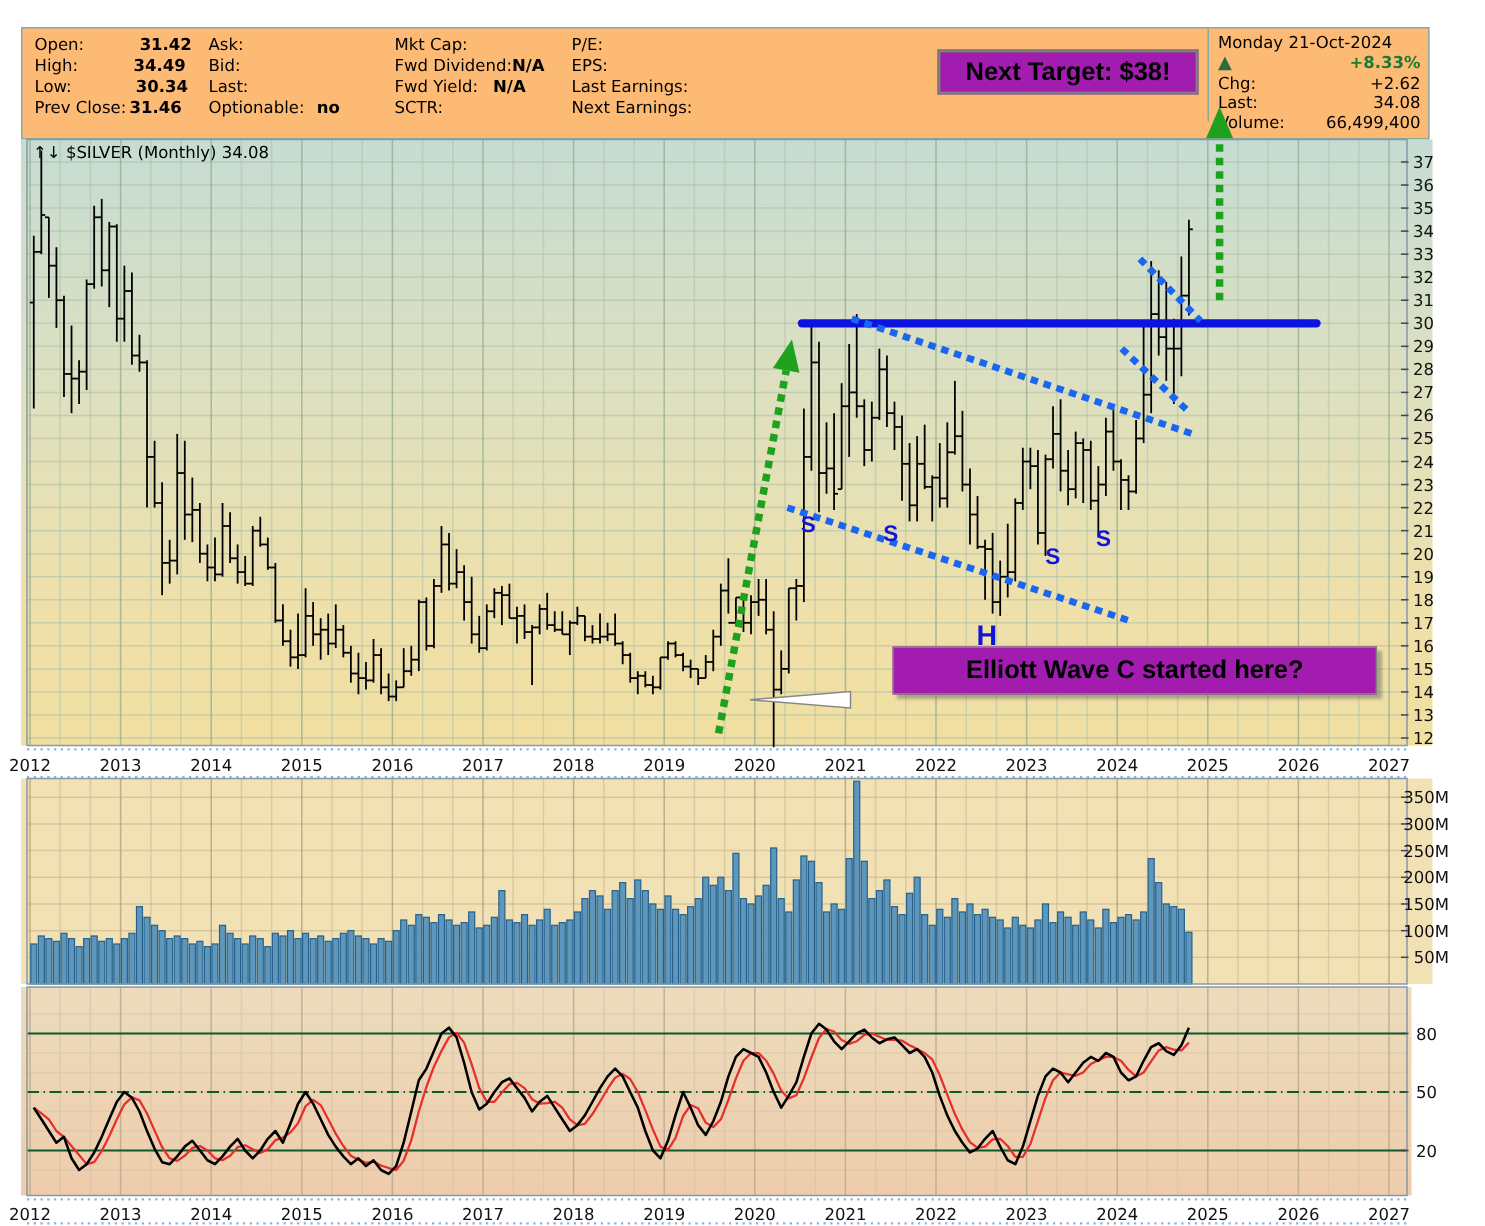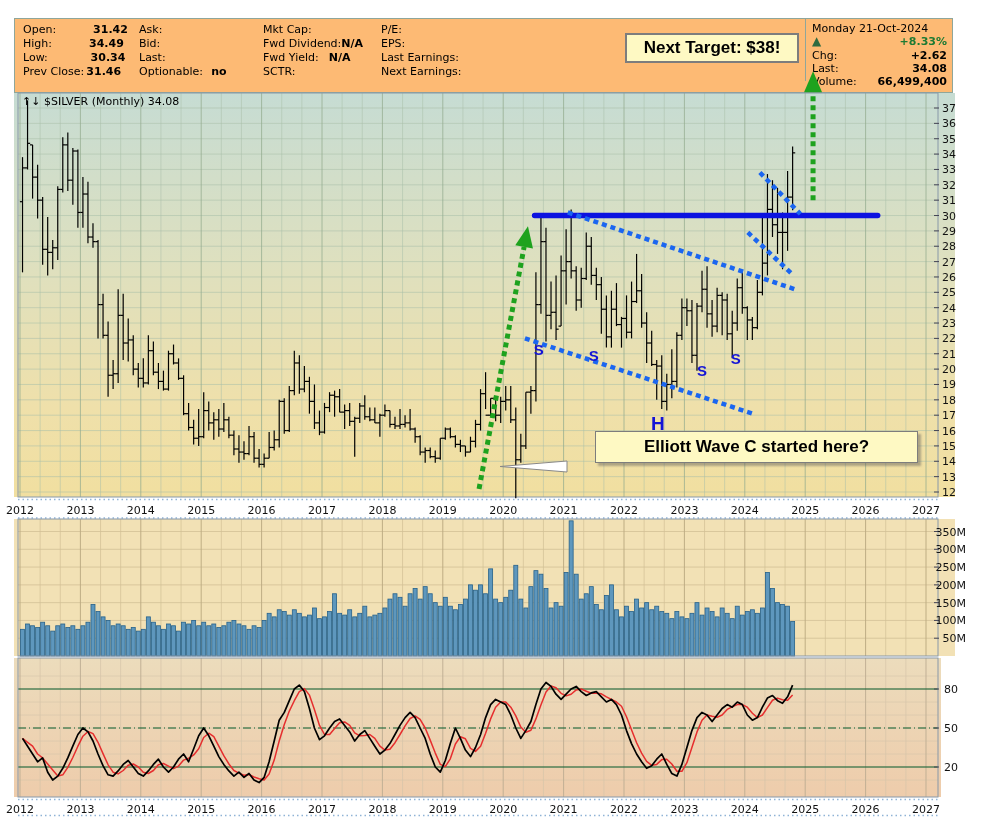--- a/index.html
+++ b/index.html
@@ -13,25 +13,25 @@
   #copyright{position:absolute;right:6px;top:2px;font-size:11px;color:#222;}
   
   #quote{position:absolute;left:14px;top:18px;width:937px;height:73px;
          background:#fdba74;border:1px solid #8fa69a;font-size:11px;color:#000;}
   .qcol{position:absolute;top:4px;}
   .qrow{height:14px;line-height:14px;white-space:nowrap;}
   .qlab{display:inline-block;}
   .qval{font-weight:bold;}
   #qsummary{position:absolute;right:0;top:0;width:146px;height:62px;border-left:1px solid #8fa69a;}
   .srow{position:absolute;left:6px;right:5px;height:13px;line-height:13px;white-space:nowrap;}
-  .sval{position:absolute;right:0;font-weight:bold;}
+  .sval{position:absolute;right:0;font-weight:normal;}
   .pct{color:#1d7a33;font-weight:bold;}
   .tri{color:#2f6b40;font-size:12px;}
   
-  .anno-box{position:absolute;background:#fef9c3;border:2px solid #7d7d7d;
+  .anno-box{position:absolute;background:#a21caf;border:2px solid #7d7d7d;
             font-family:"Liberation Sans","DejaVu Sans",sans-serif;font-weight:bold;
             font-size:17px;color:#000;text-align:center;z-index:30;
             display:flex;align-items:center;justify-content:center;}
   #next-target{left:625px;top:33px;width:170px;height:26px;}
   #elliott{left:567px;top:431px;width:321px;height:30px;border-width:1px;
            box-shadow:3px 3px 2px rgba(90,90,90,0.45);margin-left:28px;}
   
   #chart-svg{position:absolute;left:0;top:0;z-index:10;pointer-events:none;}
 </style>
 </head>

